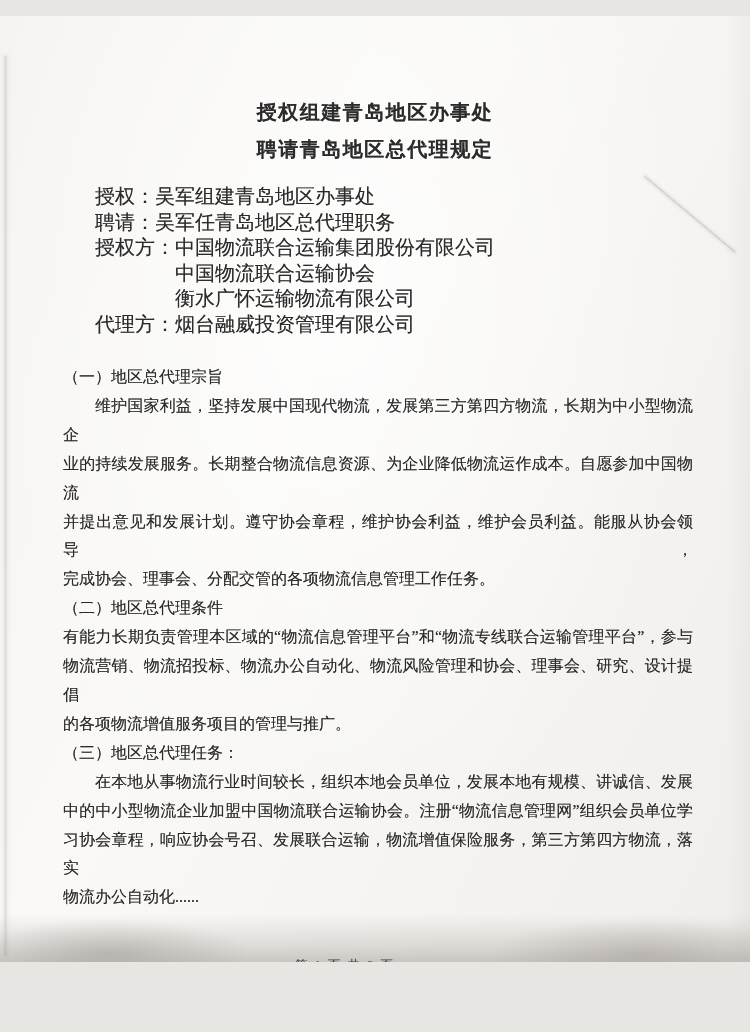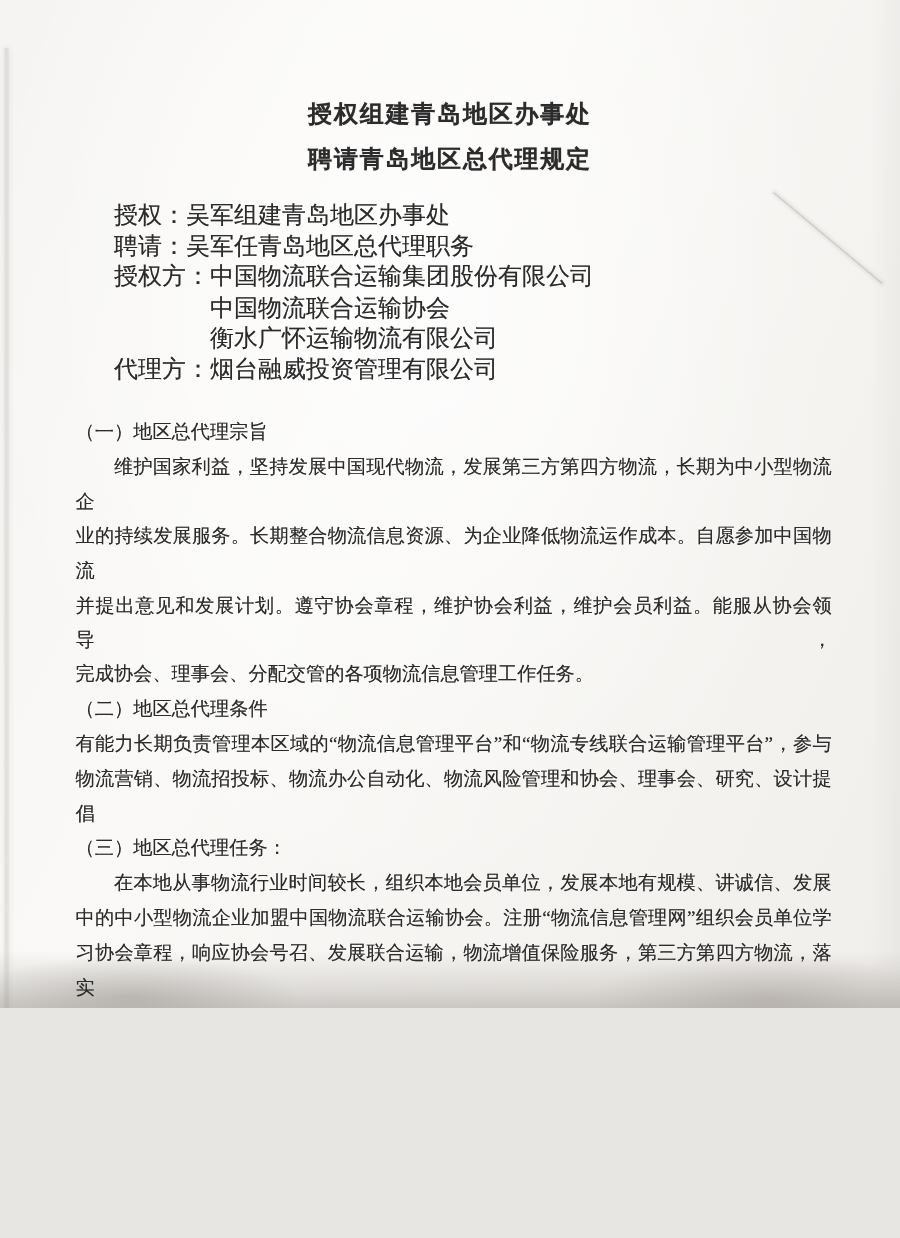--- a/index.html
+++ b/index.html
@@ -3,22 +3,22 @@
 <meta charset="utf-8">
 <style>
   html, body {
     margin: 0;
     padding: 0;
     background: #e8e6e3;
   }
   .page {
     position: relative;
     width: 750px;
-    height: 840px;
-    margin: 0 auto;
+    height: 946px;
+    margin: 16px auto;
     overflow: hidden;
     background:
       radial-gradient(ellipse at 45% 30%, rgba(255,255,255,0.75), rgba(255,255,255,0) 62%),
       linear-gradient(115deg, #f6f4f2 0%, #faf9f7 38%, #f4f2ef 78%, #f1efec 100%);
     font-family: "Liberation Serif", "DejaVu Serif", serif;
     color: #2b2b2b;
   }
   
   .bottom-shadow {
     position: absolute;
@@ -139,20 +139,21 @@
 
   <div class="body-block" id="body-block">
       <div class="body-line heading">（一）地区总代理宗旨</div>
       <div class="body-line first">维护国家利益，坚持发展中国现代物流，发展第三方第四方物流，长期为中小型物流企</div>
       <div class="body-line full">业的持续发展服务。长期整合物流信息资源、为企业降低物流运作成本。自愿参加中国物流</div>
       <div class="body-line full">并提出意见和发展计划。遵守协会章程，维护协会利益，维护会员利益。能服从协会领导，</div>
       <div class="body-line end">完成协会、理事会、分配交管的各项物流信息管理工作任务。</div>
       <div class="body-line heading">（二）地区总代理条件</div>
       <div class="body-line full">有能力长期负责管理本区域的“物流信息管理平台”和“物流专线联合运输管理平台”，参与</div>
       <div class="body-line full">物流营销、物流招投标、物流办公自动化、物流风险管理和协会、理事会、研究、设计提倡</div>
+      <div class="body-line end">的各项物流增值服务项目的管理与推广。</div>
       <div class="body-line heading">（三）地区总代理任务：</div>
       <div class="body-line first">在本地从事物流行业时间较长，组织本地会员单位，发展本地有规模、讲诚信、发展</div>
       <div class="body-line full">中的中小型物流企业加盟中国物流联合运输协会。注册“物流信息管理网”组织会员单位学</div>
       <div class="body-line full">习协会章程，响应协会号召、发展联合运输，物流增值保险服务，第三方第四方物流，落实</div>
       <div class="body-line end">物流办公自动化......</div>
     </div>
 
   <div class="doc-footer">第 1 页 共 3 页</div>
 
 </div>

